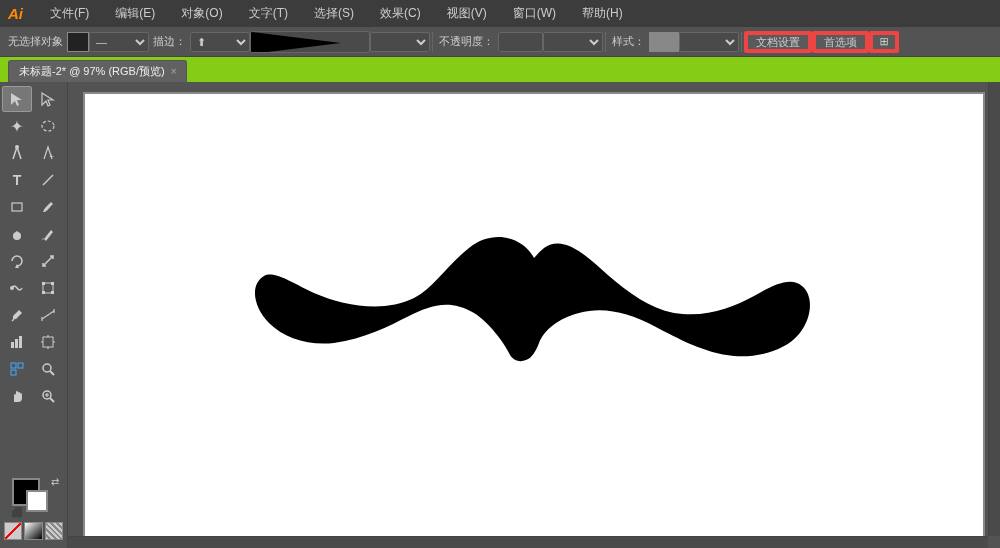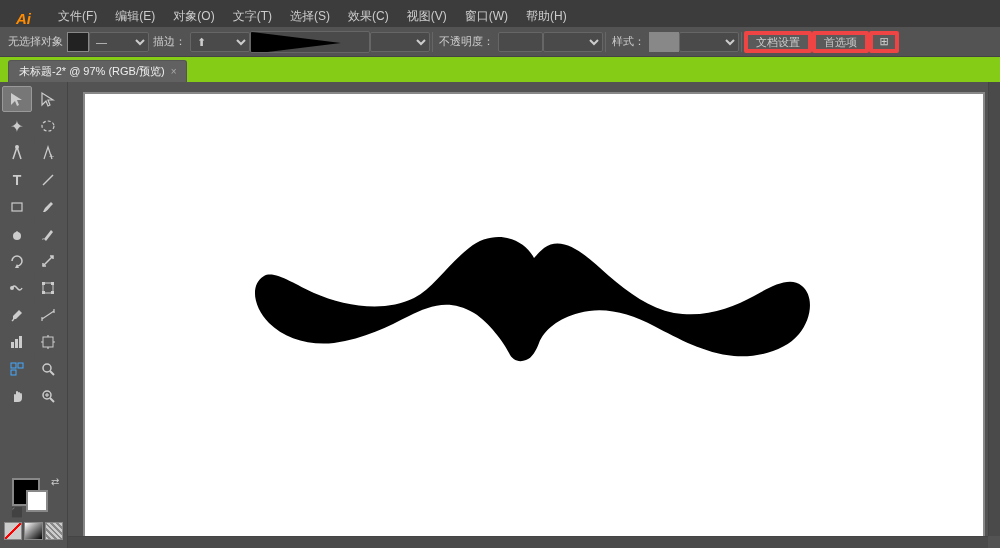--- a/index.html
+++ b/index.html
@@ -3,34 +3,34 @@
   <meta charset="utf-8">
   <style>
     * { margin: 0; padding: 0; box-sizing: border-box; }
     body { width: 1000px; height: 548px; overflow: hidden; font-family: 'Microsoft YaHei', Arial, sans-serif; font-size: 12px; background: #535353; color: #ccc; }
 
     
     #title-bar {
       height: 27px;
       background: #3c3c3c;
       display: flex;
-      align-items: flex-end;
-      padding: 0 16px;
+      align-items: center;
+      padding: 0 8px;
       gap: 8px;
     }
     #ai-logo {
       color: #ff8c00;
       font-weight: bold;
       font-size: 15px;
       font-style: italic;
       width: 28px;
     }
     #menu-bar {
       display: flex;
-      gap: 6px;
+      gap: 14px;
       font-size: 12px;
       color: #ccc;
     }
     .menu-item {
       padding: 2px 6px;
       cursor: pointer;
       border-radius: 2px;
     }
 
     

